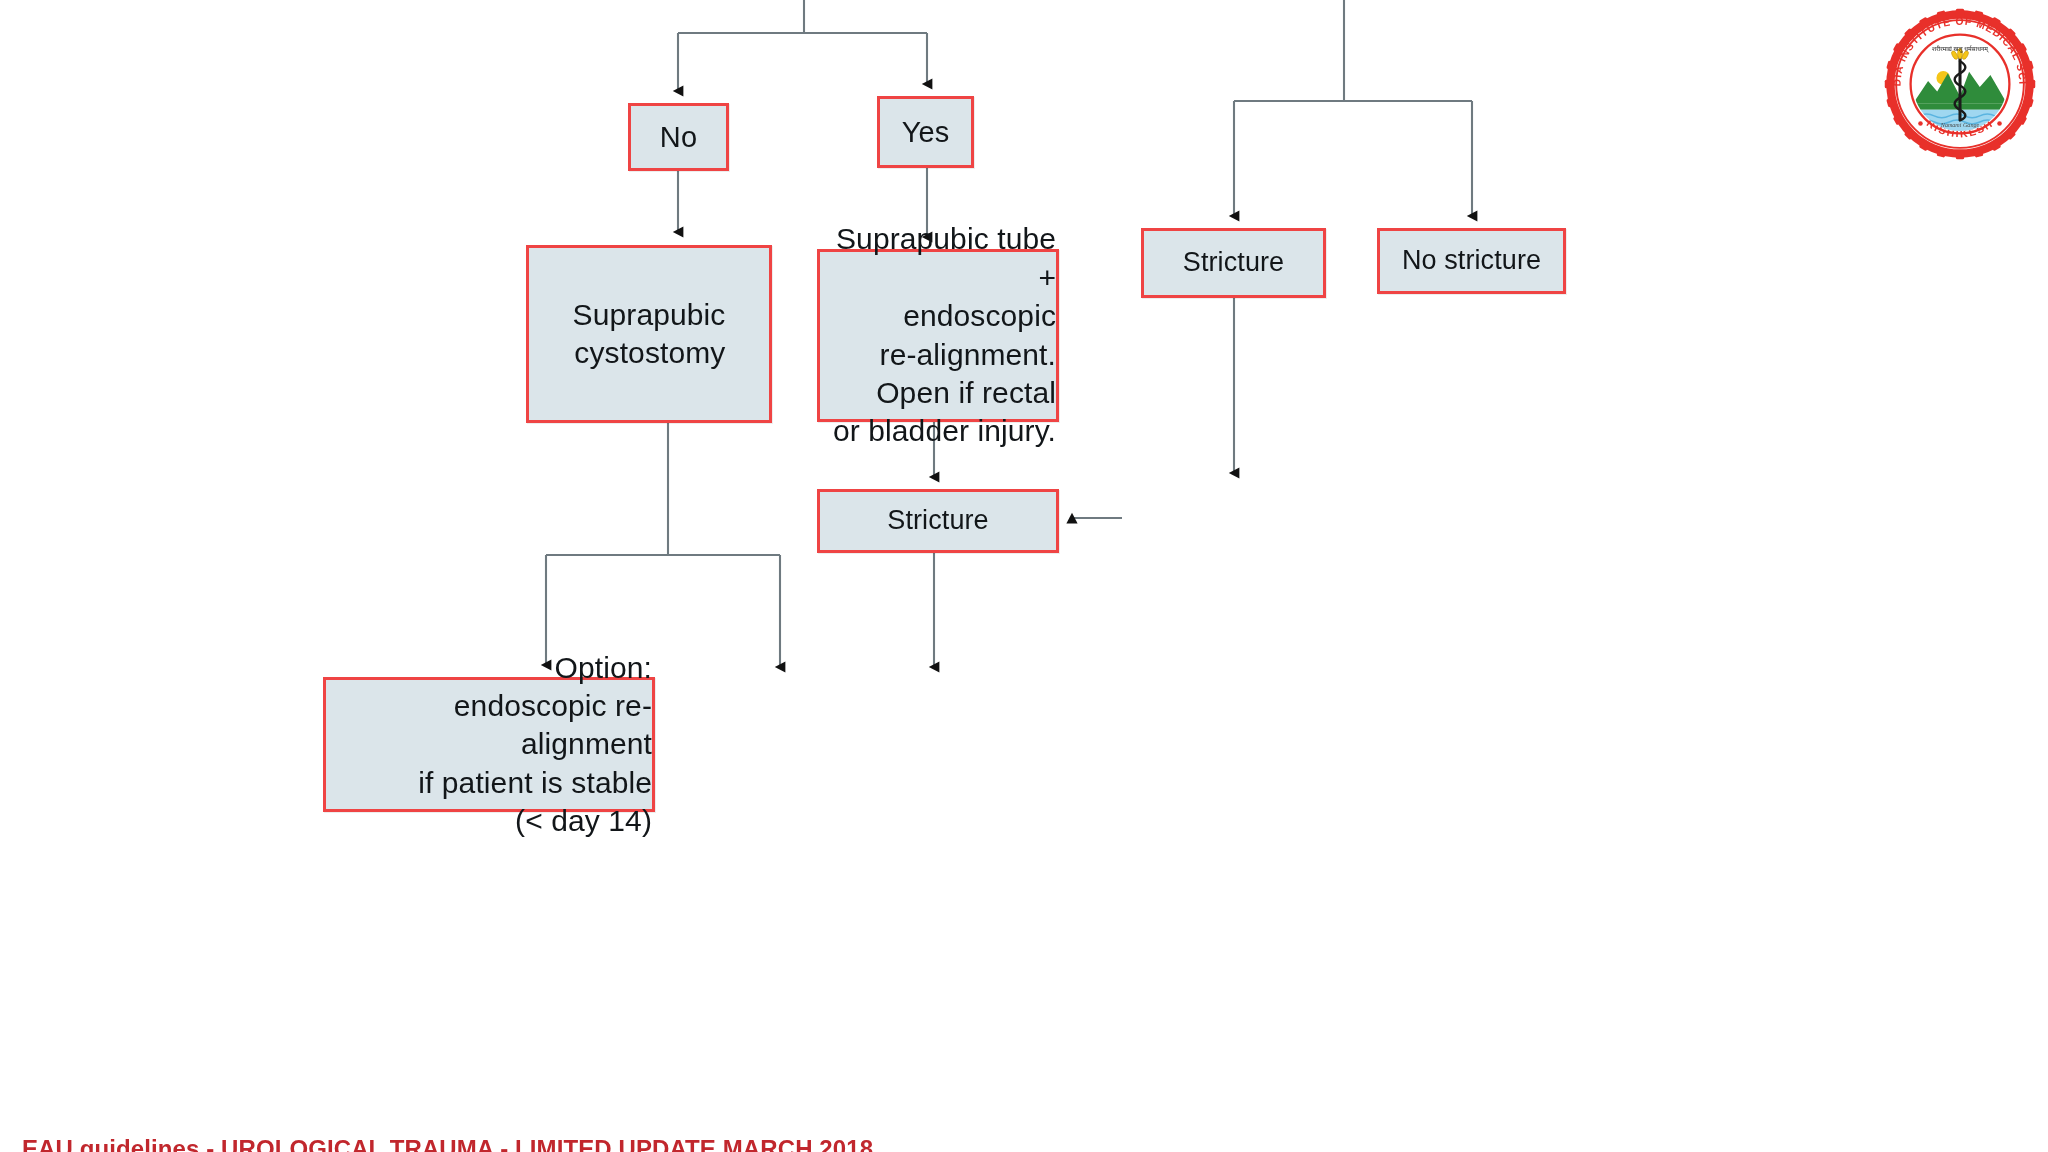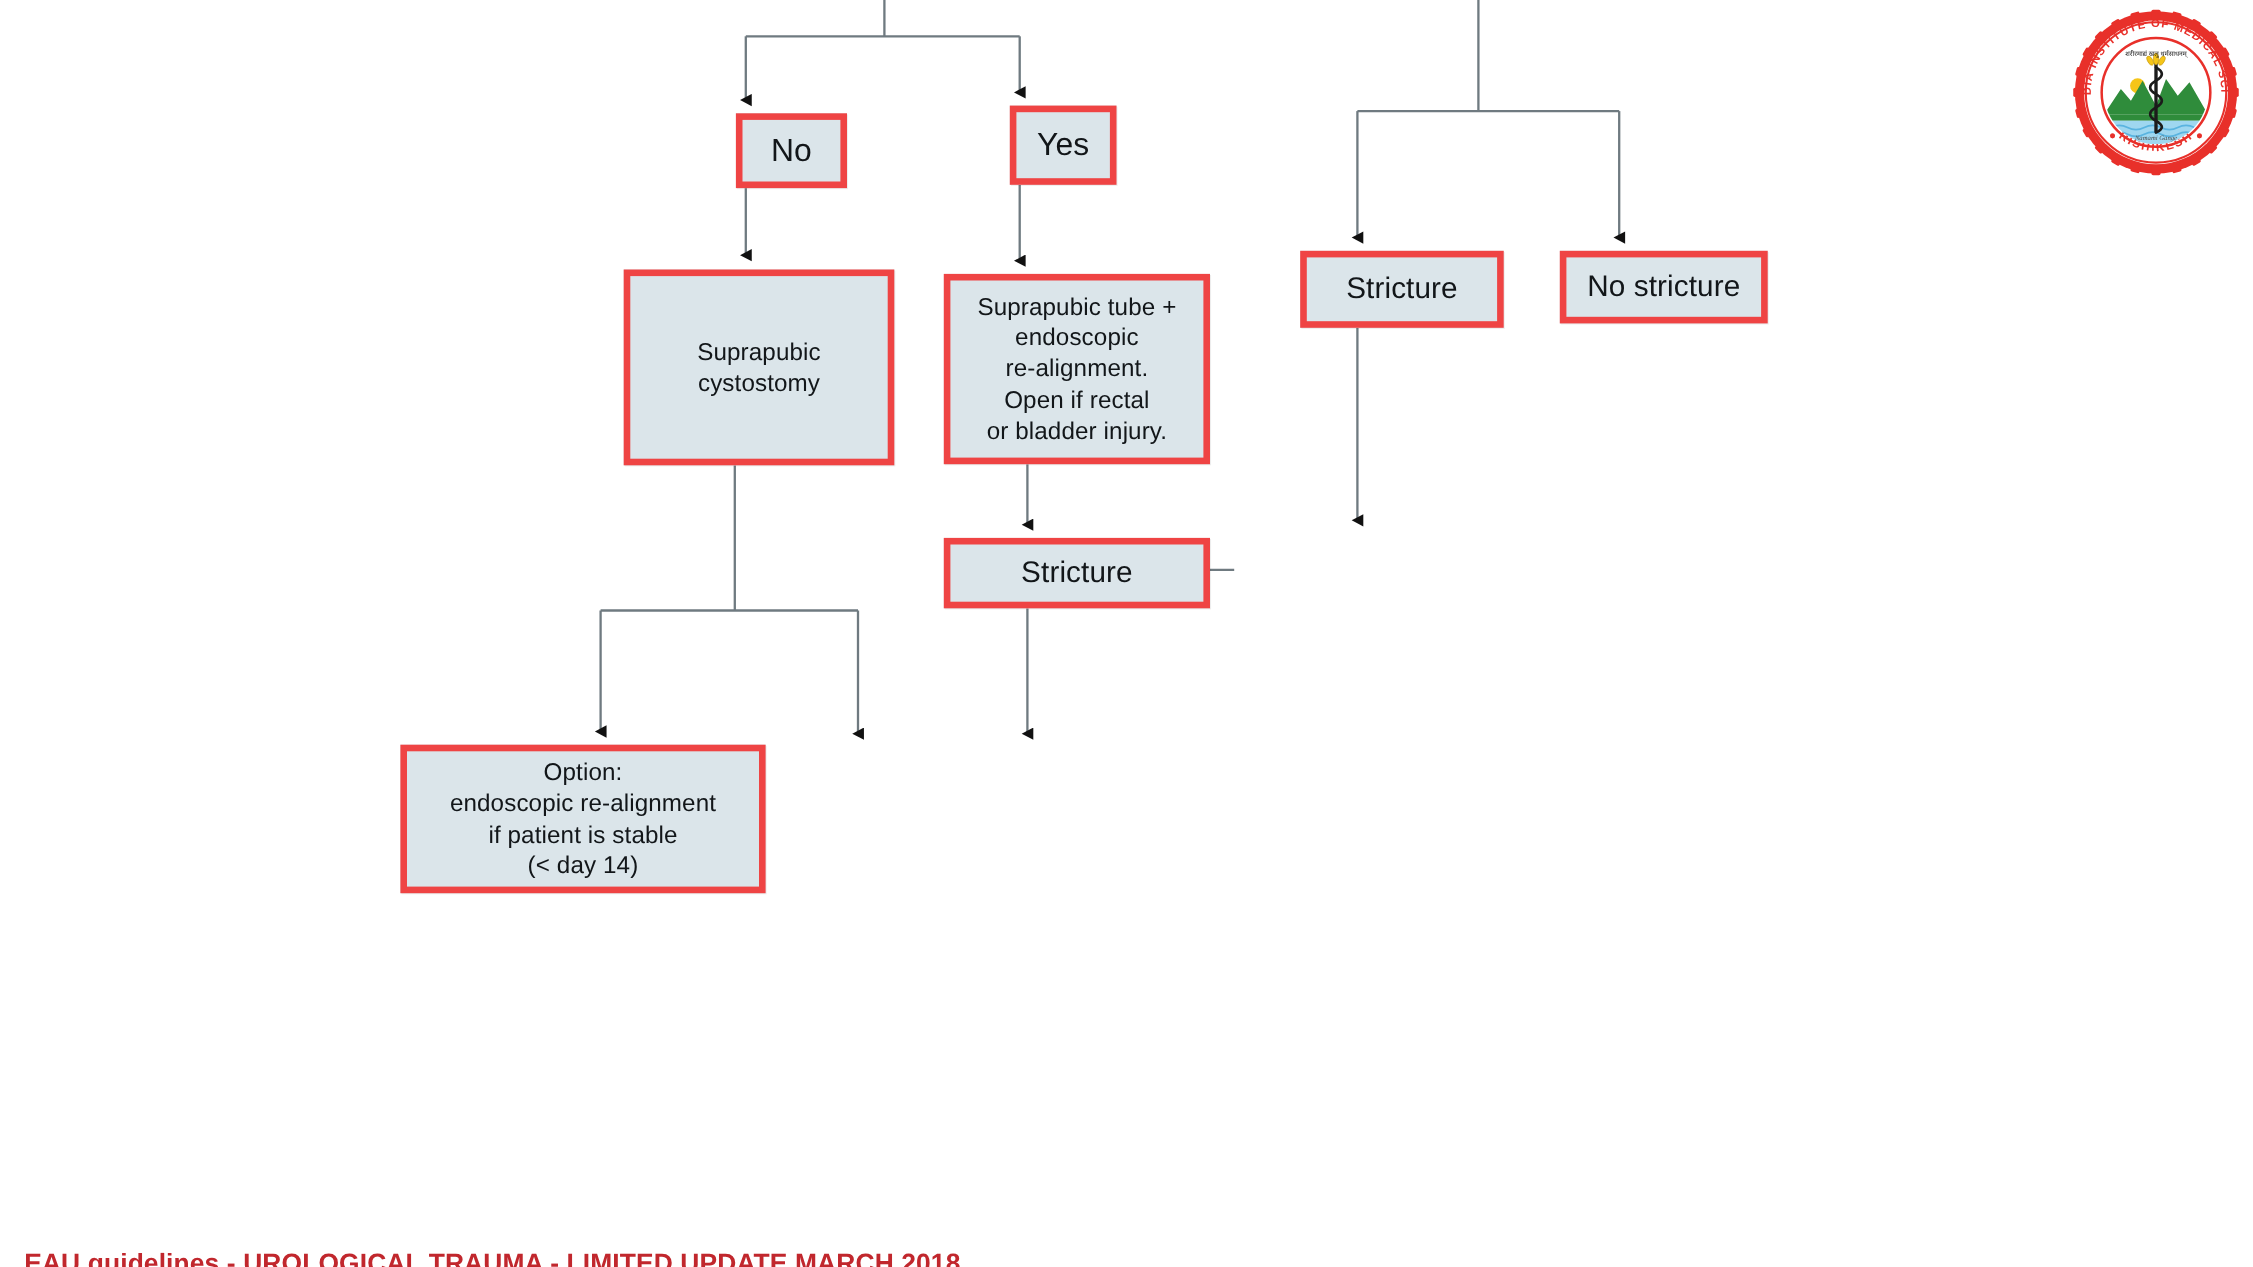--- a/index.html
+++ b/index.html
@@ -25,35 +25,34 @@
     left: 0;
     top: 0;
     width: 2048px;
     height: 1152px;
     pointer-events: none;
   }
   .node {
     position: absolute;
     box-sizing: border-box;
     background: #dbe5ea;
-    border: 6px solid #ef4444;
+    border: 3px solid #ef4444;
     display: flex;
     align-items: center;
     justify-content: center;
-    text-align: center;
+    text-align: right;
     color: #121619;
     font-size: 27px;
     line-height: 1.18;
     letter-spacing: 0.1px;
     white-space: pre-line;
     box-shadow: 1px 1px 0 rgba(0,0,0,0.07);
-    margin-left: 41px;
   }
   .node.small { font-size: 29px; }
-  .node.multi { font-size: 22px; line-height: 1.28; }
+  .node.multi { font-size: 30px; line-height: 1.28; }
 
   #footer {
     position: absolute;
     left: 22px;
     top: 1099px;
     font-size: 24px;
     font-weight: 600;
     letter-spacing: 0.1px;
     color: #c1272d;
     white-space: nowrap;

